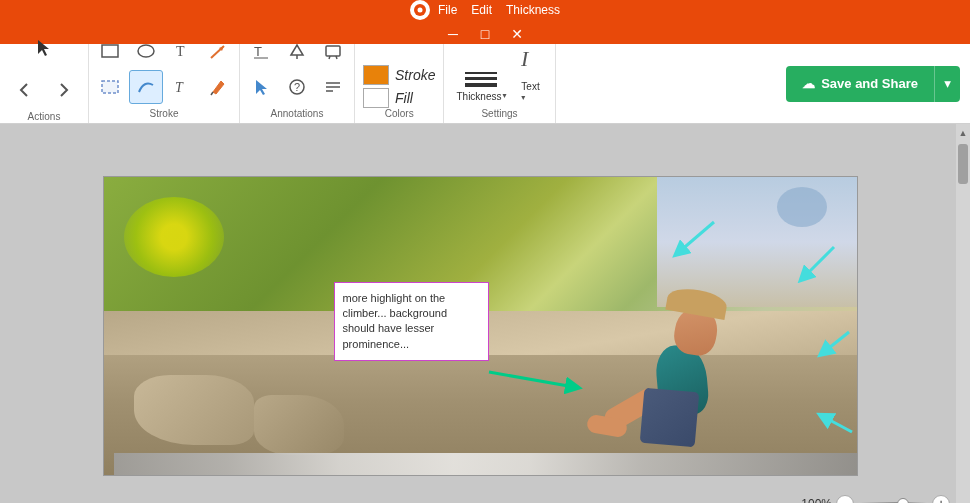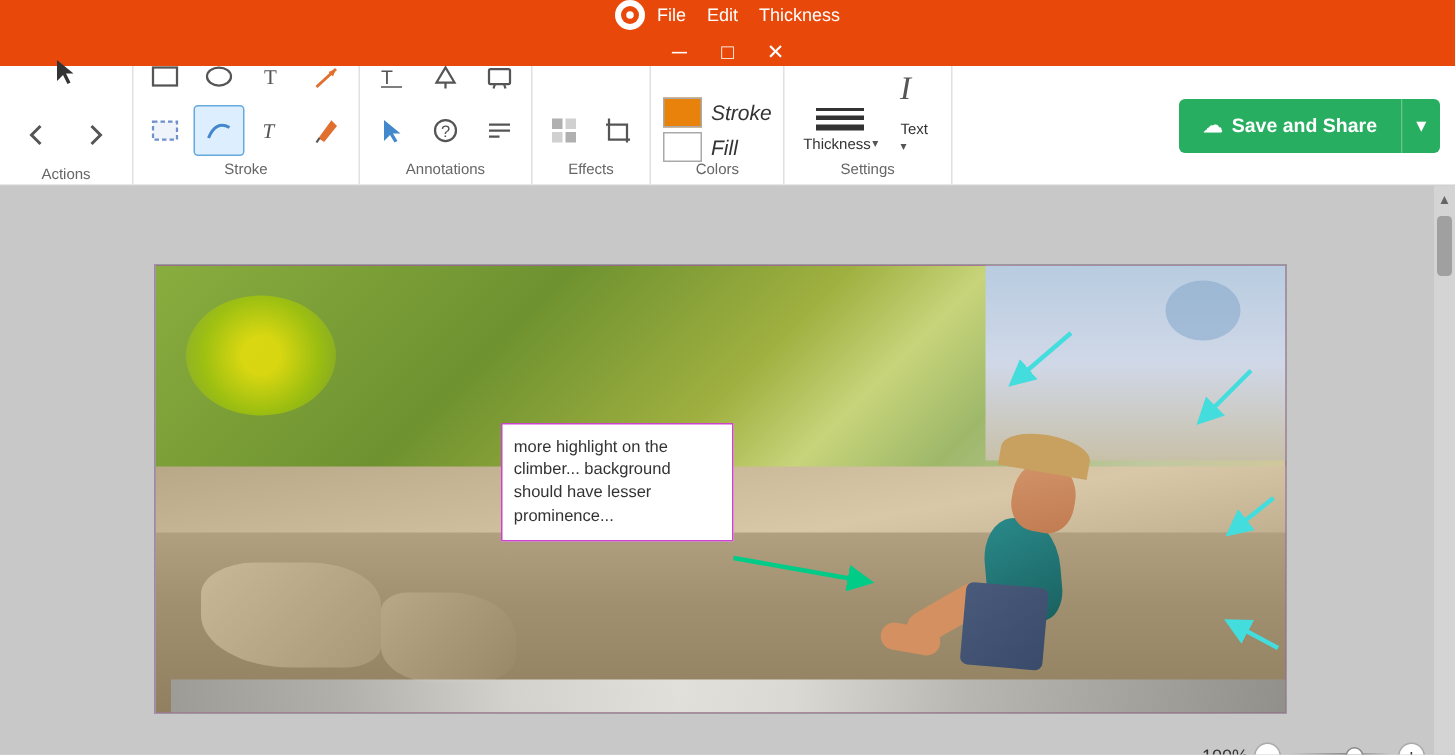--- a/index.html
+++ b/index.html
@@ -237,21 +237,21 @@
       align-items: center;
       justify-content: center;
       padding: 10px 20px 0 10px;
       position: relative;
     }
 
     #image-container {
       position: relative;
       width: 755px;
       height: 300px;
-      background: #a21caf;
+      background: #be185d;
       overflow: hidden;
       border: 1px solid #999;
     }
 
     
     #fake-image {
       width: 100%;
       height: 100%;
       position: relative;
       overflow: hidden;
@@ -486,39 +486,20 @@
       </button>
       <button class="tool-btn">
         <svg viewBox="0 0 20 20">
             <path d="M3 6 L17 6 M3 10 L17 10 M3 14 L10 14" stroke="#555" stroke-width="1.5" fill="none"></path>
           </svg>
       </button>
     </div>
     <div class="toolbar-section-label">Annotations</div>
   </div>
 
-  <div id="effects-section">
-    <div class="effects-grid">
-      <button class="tool-btn">
-        <svg viewBox="0 0 20 20">
-          <rect x="2" y="2" width="7" height="7" fill="#b0b0b0"></rect>
-          <rect x="11" y="2" width="7" height="7" fill="#d0d0d0"></rect>
-          <rect x="2" y="11" width="7" height="7" fill="#d0d0d0"></rect>
-          <rect x="11" y="11" width="7" height="7" fill="#b0b0b0"></rect>
-        </svg>
-      </button>
-      <button class="tool-btn">
-        <svg viewBox="0 0 20 20">
-            <path d="M4 2 L4 16 L18 16" stroke="#555" stroke-width="1.5" fill="none"></path>
-            <path d="M2 6 L16 6 L16 18" stroke="#555" stroke-width="1.5" fill="none"></path>
-          </svg>
-      </button>
-    </div>
-    <div class="toolbar-section-label">Effects</div>
-  </div>
 
   <div id="colors-section">
     <div class="colors-inner">
       <div class="color-row">
         <div class="color-swatch-box" style="background:#e8820a;"></div>
         <span class="color-label">Stroke</span>
       </div>
       <div class="color-row">
         <div class="color-swatch-box" style="background:#ffffff;"></div>
         <span class="color-label">Fill</span>

